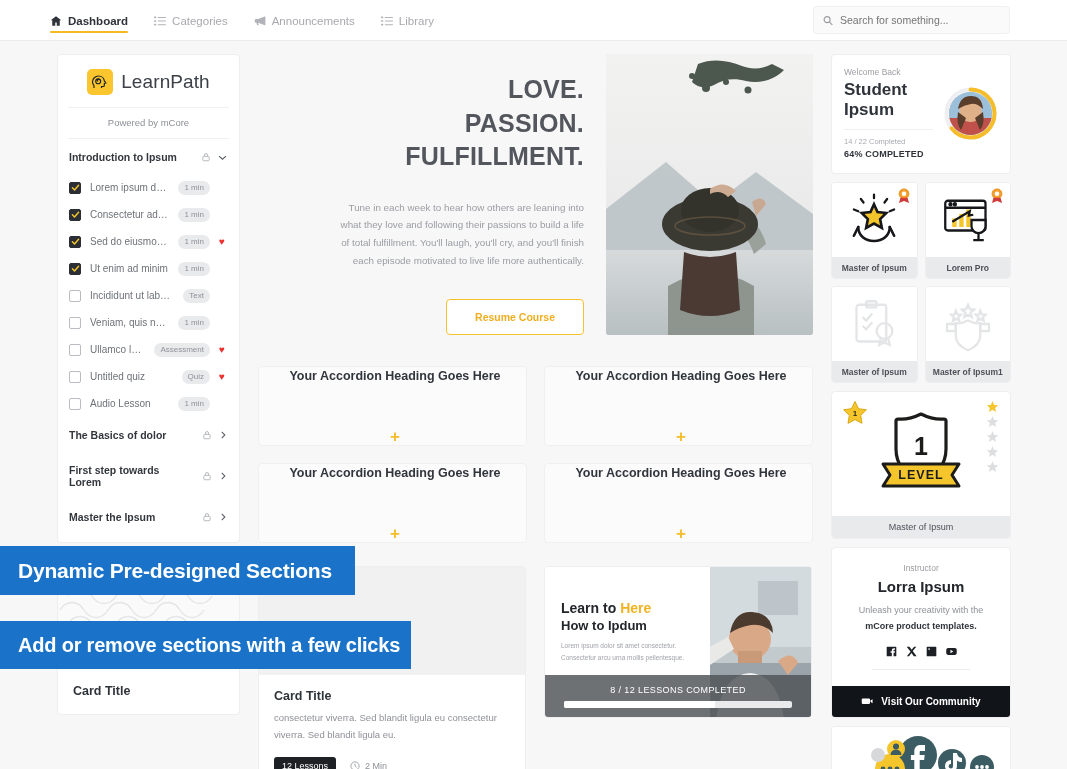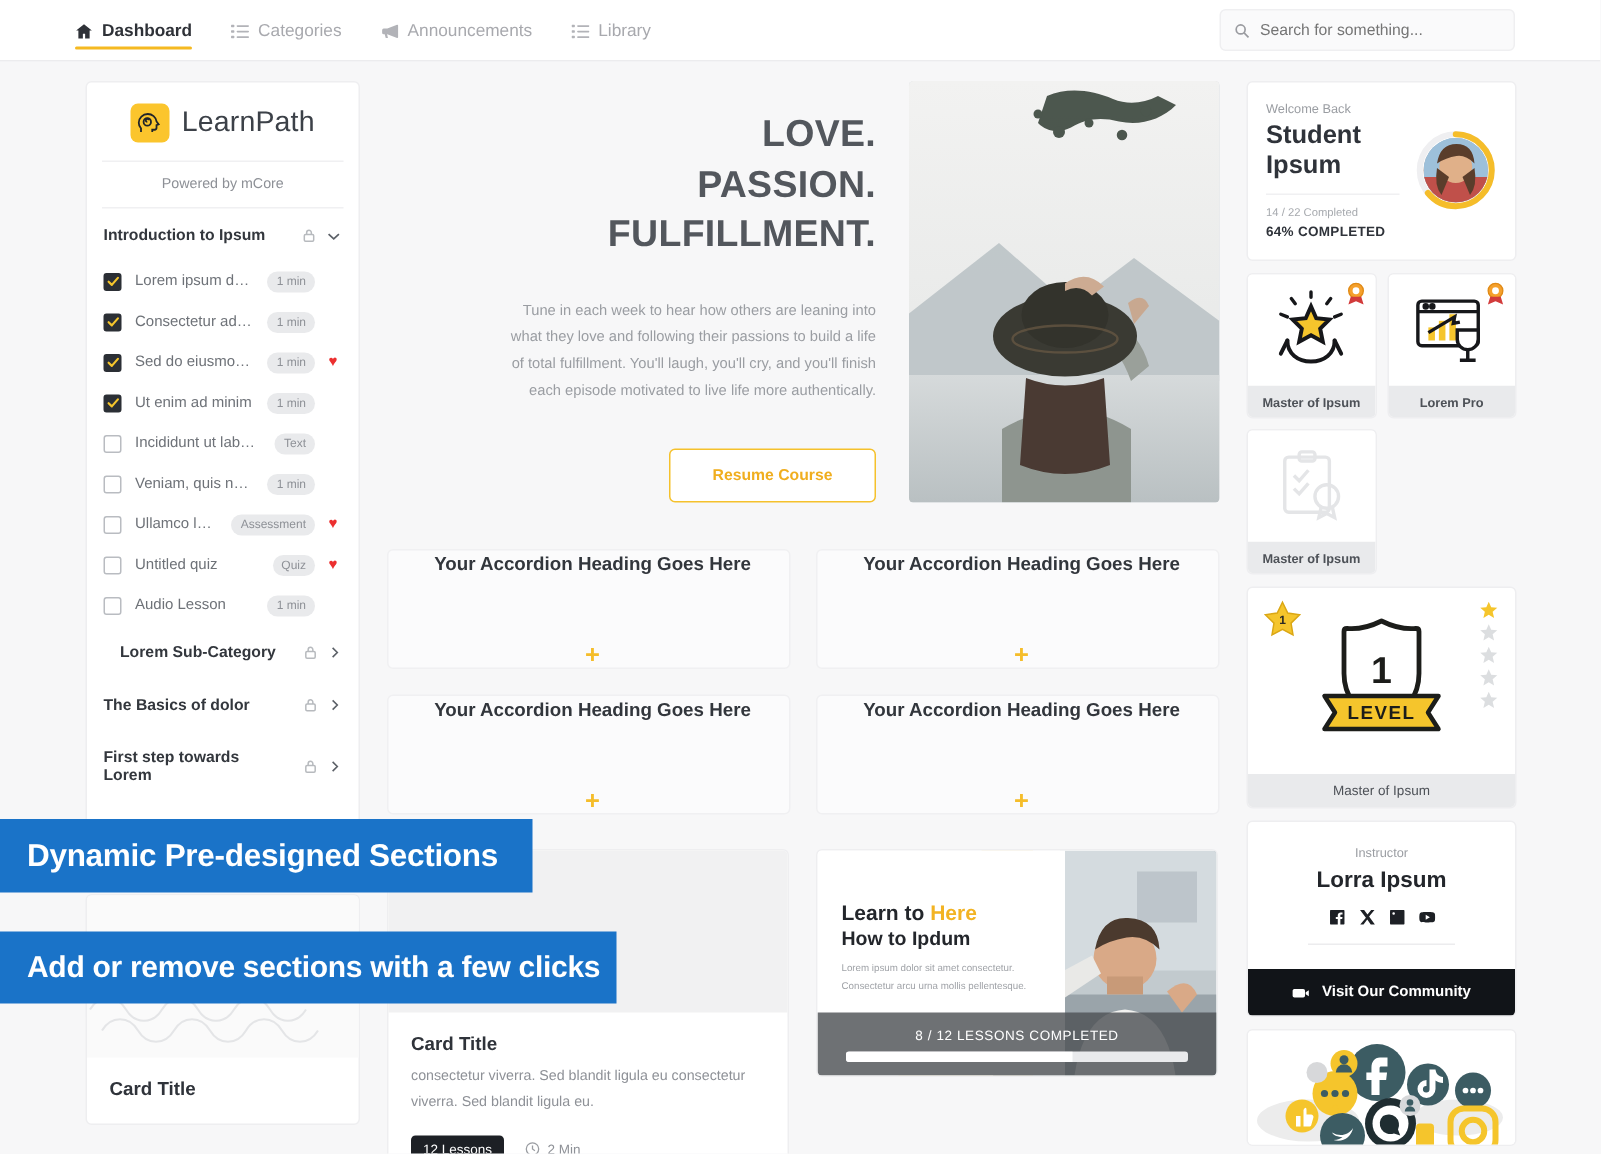--- a/index.html
+++ b/index.html
@@ -371,33 +371,20 @@
     <span class="hrt">♥</span>
   </div>
   <div class="lesson">
     <span class="cbx "></span>
     <span class="nm">Audio Lesson</span>
     <span class="pill">1 min</span>
     <span class="hrt"></span>
   </div>
         </div>
       <div id="subsection-list">
-  <div class="sec-head sub">
-    <span>Lorem Sub-Category</span>
-    <span class="sp"></span>
-            <span class="lockrow">
-              <svg width="10" height="10" viewBox="0 0 16 16" fill="none" stroke="#b7babe" stroke-width="1.6">
-                <rect x="3" y="7" width="10" height="7" rx="1.3"></rect>
-                <path d="M5.5 7V5a2.5 2.5 0 0 1 5 0v2"></path>
-              </svg>
-              <svg width="10" height="10" viewBox="0 0 16 16" fill="none" stroke="#5b6067" stroke-width="1.7">
-                <path d="M6 3l5 5-5 5"></path>
-              </svg>
-            </span>
-  </div>
         </div>
       <div id="section-list" style="padding-bottom:8px">
   <div class="sec-head">
     <span>The Basics of dolor</span>
     <span class="sp"></span>
             <span class="lockrow">
               <svg width="10" height="10" viewBox="0 0 16 16" fill="none" stroke="#b7babe" stroke-width="1.6">
                 <rect x="3" y="7" width="10" height="7" rx="1.3"></rect>
                 <path d="M5.5 7V5a2.5 2.5 0 0 1 5 0v2"></path>
               </svg>
@@ -649,20 +636,32 @@
       <svg width="56" height="56" viewBox="0 0 64 64" fill="none" stroke="#e4e5e7" stroke-width="2.6">
               <rect x="12" y="10" width="34" height="42" rx="3"></rect>
               <rect x="23" y="6" width="12" height="7" rx="2"></rect>
               <path d="M19 24l4 4 7-8M19 34l4 4 7-8"></path>
               <circle cx="44" cy="40" r="9"></circle>
               <path d="M40 47l-2 9 6-3 6 3-2-9"></path>
             </svg>
     </div>
     <div class="badge-lbl">Master of Ipsum</div>
   </div>
+  <div class="badge lock">
+    <div class="badge-art">
+      <svg width="56" height="56" viewBox="0 0 64 64" fill="none" stroke="#e4e5e7" stroke-width="2.6">
+              <path d="M32 22 34 27l5 .5-4 3.6 1.2 5-4.2-2.6-4.2 2.6 1.2-5-4-3.6 5-.5z" transform="translate(0,-12)"></path>
+              <path d="M18 17l2 4 4 .4-3 2.9 1 4-3.6-2.2-3.6 2.2 1-4-3-2.9 4-.4z"></path>
+              <path d="M46 17l2 4 4 .4-3 2.9 1 4-3.6-2.2-3.6 2.2 1-4-3-2.9 4-.4z"></path>
+              <path d="M8 32h10v8H8zM46 32h10v8H46z"></path>
+              <path d="M32 28q-8 4-14 3v14q0 11 14 17 14-6 14-17V31q-6 1-14-3z"></path>
+            </svg>
+    </div>
+    <div class="badge-lbl">Master of Ipsum1</div>
+  </div>
       </div>
 
     <div class="level-card">
       <div class="level-art">
         <span class="level-star">
           <svg width="26" height="26" viewBox="0 0 26 26">
             <path d="M13 1.5 16.5 8.7 24.4 9.8 18.7 15.4 20 23.3 13 19.6 6 23.3 7.3 15.4 1.6 9.8 9.5 8.7z" fill="#f5c52c" stroke="#dba714" stroke-width="1"></path>
             <text x="13" y="16.2" font-size="8" font-weight="bold" text-anchor="middle" fill="#2a2a24" font-family="Liberation Sans, sans-serif" id="star-num">1</text>
           </svg>
         </span>
@@ -692,20 +691,24 @@
           <text x="52" y="77" font-size="12.5" font-weight="bold" text-anchor="middle" letter-spacing="1" fill="#1c1d1a" font-family="Liberation Sans, sans-serif" id="lvl-ribbon">LEVEL</text>
         </svg>
       </div>
       <div class="level-lbl">Master of Ipsum</div>
     </div>
 
     <div class="inst-card">
       <div class="inst-pad">
         <div class="inst-role">Instructor</div>
         <div class="inst-name">Lorra Ipsum</div>
+        <div class="inst-p">
+          <span>Unleash your creativity with the</span><br>
+          <b>mCore product templates.</b>
+        </div>
         <div class="socials">
           <svg width="11" height="11" viewBox="0 0 16 16" fill="#1d2025">
             <path d="M1.6 1h12.8c.3 0 .6.3.6.6v12.8c0 .3-.3.6-.6.6H11V9.8h1.8l.3-2.1H11V6.3c0-.6.2-1 1-1h1.1V3.4a15 15 0 0 0-1.7-.1c-1.7 0-2.9 1-2.9 3v1.4H6.6v2.1h1.9V15H1.6a.6.6 0 0 1-.6-.6V1.6c0-.3.3-.6.6-.6z"></path>
           </svg>
           <svg width="11" height="11" viewBox="0 0 16 16" fill="#1d2025">
             <path d="M1 1h4l3.2 4.4L11.8 1H15l-5.2 6.2L15.4 15h-4L8 10.3 4.4 15H1.2l5.5-6.6z"></path>
           </svg>
           <svg width="11" height="11" viewBox="0 0 16 16" fill="#1d2025">
             <path d="M1.6 1h12.8c.3 0 .6.3.6.6v12.8c0 .3-.3.6-.6.6H1.6a.6.6 0 0 1-.6-.6V1.6c0-.3.3-.6.6-.6zM3.5 6.2h2.1V13H3.5zm1-3.1a1.2 1.2 0 1 0 0 2.5 1.2 1.2 0 0 0 0-2.5zM7.1 6.2h2V7.2c.3-.6 1-1.1 2-1.1 1.6 0 2.4 1 2.4 2.9V13h-2.1V9.4c0-1-.4-1.5-1.2-1.5s-1.2.5-1.2 1.5V13H7.1z"></path>
           </svg>

